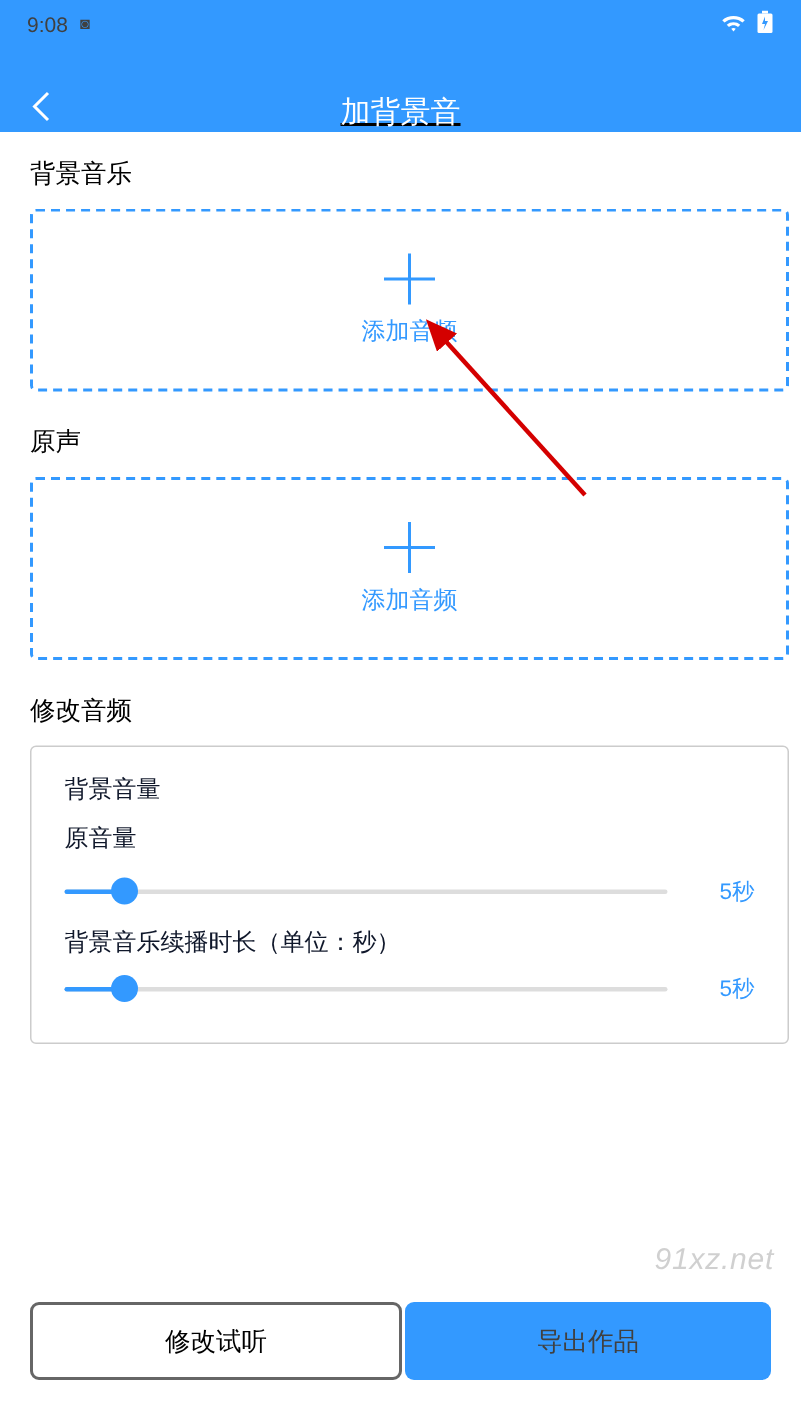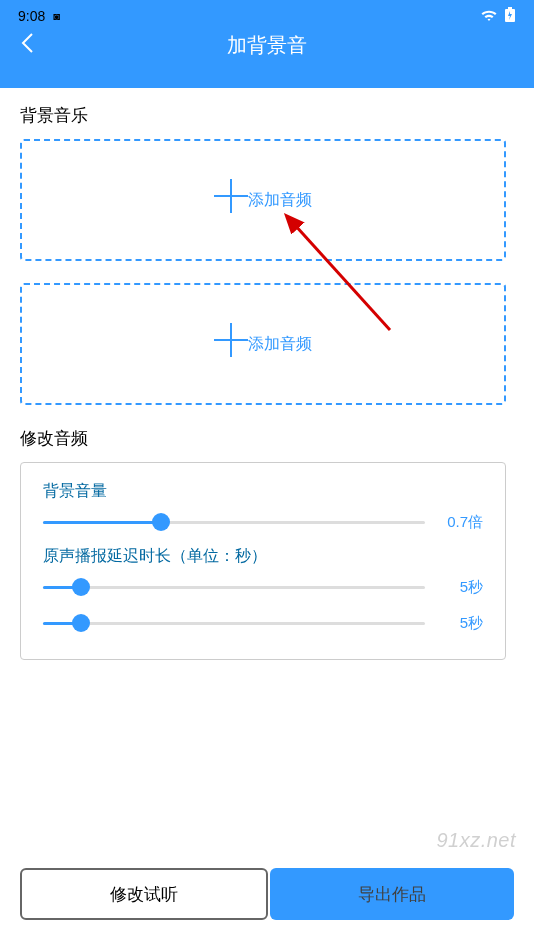--- a/index.html
+++ b/index.html
@@ -11,59 +11,60 @@
       position: relative;
       overflow: hidden;
     }
     .status-bar {
       height: 32px;
       background: #3399ff;
       display: flex;
       align-items: center;
       justify-content: space-between;
       padding: 0 18px;
-      color: #000000;
+      color: #404040;
       font-size: 14px;
     }
     .status-left { display: flex; align-items: center; gap: 8px; }
     .status-right { display: flex; align-items: center; gap: 6px; }
     .header {
       height: 56px;
       background: #3399ff;
       display: flex;
-      align-items: flex-start;
-      position: relative;
+      align-items: flex-end;
+      position: relative;
+      text-decoration: underline;
     }
     .back-btn {
       position: absolute;
       left: 20px;
       color: #fff;
       font-size: 22px;
     }
     .header-title {
       flex: 1;
       text-align: center;
       color: #fff;
       font-size: 20px;
     }
     .content {
-      padding: 12px 28px 0 20px;
+      padding: 12px 8px 0 20px;
     }
     .section-label {
       font-size: 17px;
       color: #000;
       margin-bottom: 12px;
       margin-top: 4px;
     }
     .add-box {
       border: 2px dashed #3399ff;
       border-radius: 4px;
       height: 122px;
       display: flex;
-      flex-direction: row;
+      flex-direction: column;
       align-items: center;
       justify-content: center;
       margin-bottom: 22px;
       color: #3399ff;
     }
     .plus-icon {
       width: 34px;
       height: 34px;
       position: relative;
       margin-bottom: 8px;
@@ -85,21 +86,21 @@
     }
     .add-text { font-size: 16px; color: #3399ff; }
     .settings-box {
       border: 1px solid #ccc;
       border-radius: 4px;
       padding: 18px 22px 12px 22px;
     }
     .slider-row { margin-bottom: 12px; }
     .slider-label {
       font-size: 16px;
-      color: #0369a1;
+      color: #0f172a;
       margin-bottom: 8px;
     }
     .slider-container {
       display: flex;
       align-items: center;
       gap: 14px;
     }
     .slider {
       flex: 1;
       height: 24px;
@@ -212,58 +213,51 @@
   <div class="header-title">加背景音</div>
 </div>
 
 <div class="content">
   <div class="section-label">背景音乐</div>
   <div class="add-box">
     <div class="plus-icon"></div>
     <div class="add-text">添加音频</div>
   </div>
 
+  <div class="section-label">原声</div>
   <div class="add-box">
     <div class="plus-icon"></div>
     <div class="add-text">添加音频</div>
   </div>
 
   <div class="section-label" style="margin-top:20px;">修改音频</div>
 
   <div class="settings-box">
     <div class="slider-row">
       <div class="slider-label">背景音量</div>
-      <div class="slider-container">
-        <div class="slider">
-          <div class="slider-track">
-              <div class="slider-fill" style="width:31%"></div>
-            </div>
-          <div class="slider-thumb" style="left:31%"></div>
-        </div>
-        <div class="slider-value">0.7倍</div>
-      </div>
-    </div>
-
-    <div class="slider-row">
-    </div>
-
-    <div class="slider-row">
-      <div class="slider-label">原声播报延迟时长（单位：秒）</div>
+    </div>
+
+    <div class="slider-row">
+      <div class="slider-label">原音量</div>
+    </div>
+
+    <div class="slider-row">
       <div class="slider-container">
         <div class="slider">
           <div class="slider-track">
               <div class="slider-fill" style="width:10%"></div>
             </div>
           <div class="slider-thumb" style="left:10%"></div>
         </div>
         <div class="slider-value">5秒</div>
       </div>
     </div>
 
     <div class="slider-row">
+      <div class="slider-label">背景音乐续播时长（单位：秒）</div>
       <div class="slider-container">
         <div class="slider">
           <div class="slider-track">
               <div class="slider-fill" style="width:10%"></div>
             </div>
           <div class="slider-thumb" style="left:10%"></div>
         </div>
         <div class="slider-value">5秒</div>
       </div>
     </div>

